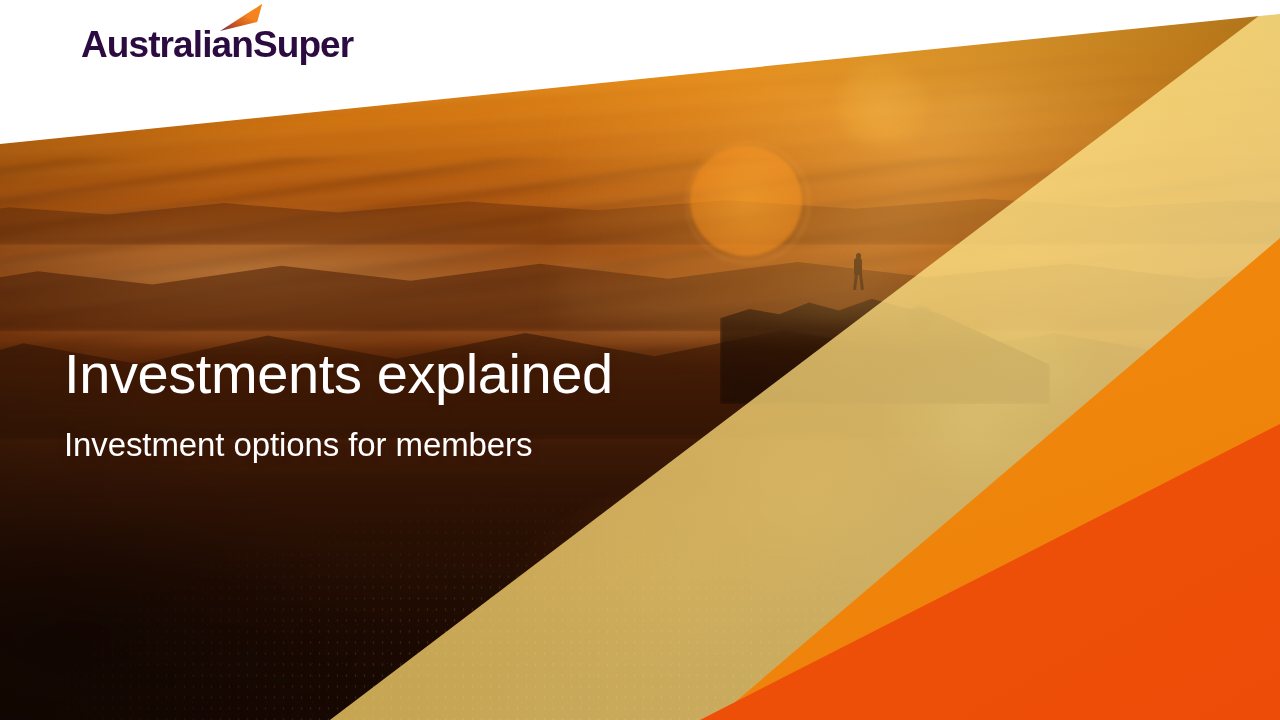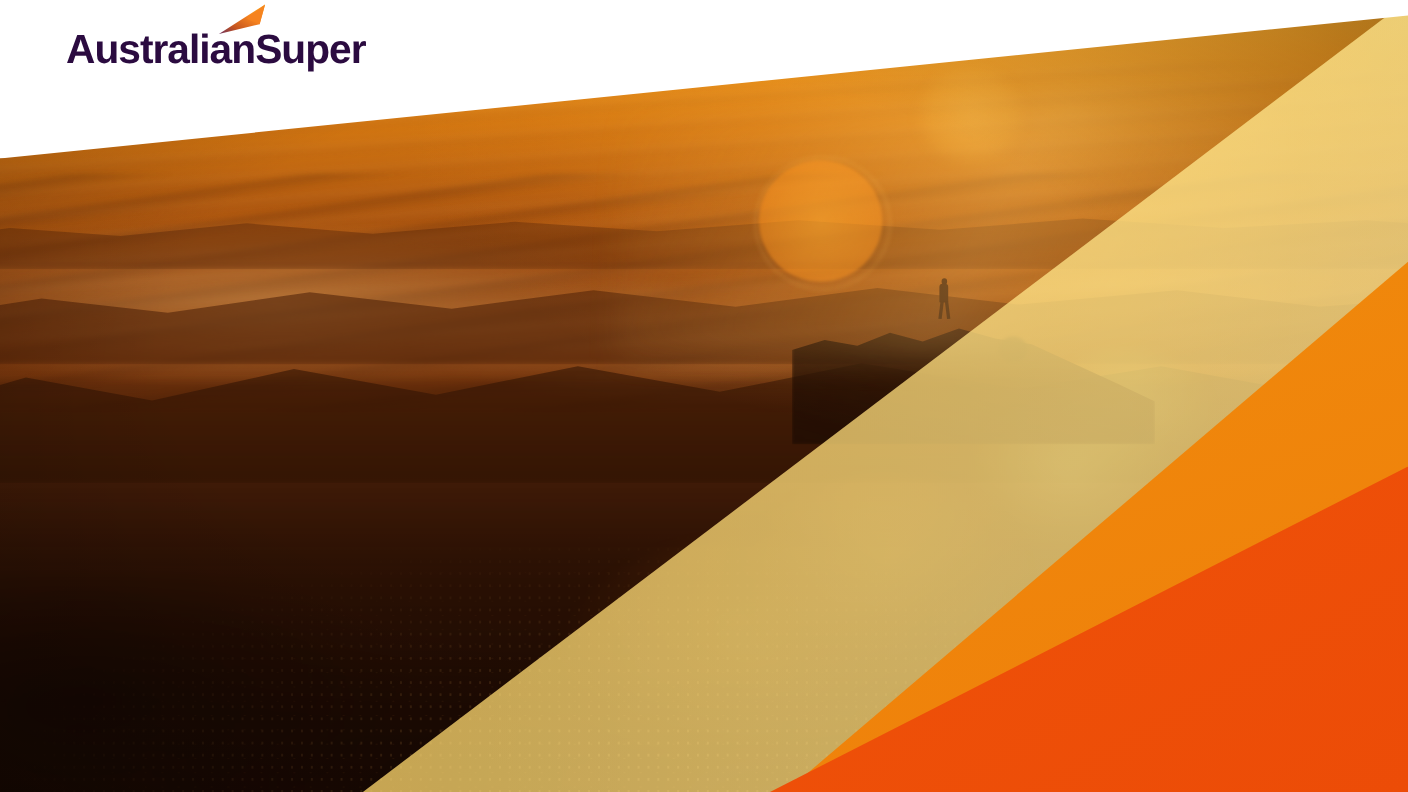--- a/index.html
+++ b/index.html
@@ -294,21 +294,21 @@
   .header-band {
     position: absolute;
     left: 0; top: 0; right: 0; height: 160px;
     background: #ffffff;
     clip-path: polygon(0 0, 1280px 0, 1280px 14px, 0 144px);
   }
 
   
   .logo {
     position: absolute;
-    left: 60px; top: 26px;
+    left: 81px; top: 26px;
     display: flex;
     align-items: flex-end;
   }
   .logo-wordmark {
     font-family: "Liberation Sans", sans-serif;
     font-size: 37px;
     font-weight: 700;
     letter-spacing: -0.9px;
     line-height: 1;
     white-space: nowrap;
@@ -408,14 +408,18 @@
           <stop offset="28%" stop-color="#c4541f"></stop>
           <stop offset="62%" stop-color="#f5821f"></stop>
           <stop offset="100%" stop-color="#fba317"></stop>
         </linearGradient>
       </defs>
       <path d="M2 29 L44 2 L39 20 Z" fill="url(#swooshGrad)"></path>
       <path d="M44 2 L27 15 L39 20 Z" fill="#f5821f" opacity="0.92"></path>
     </svg>
   </div>
 
+  <div class="titleblock">
+    <h1 class="headline">Investments explained</h1>
+    <p class="subhead">Investment options for members</p>
+  </div>
 
 </div>
 
 </body></html>

